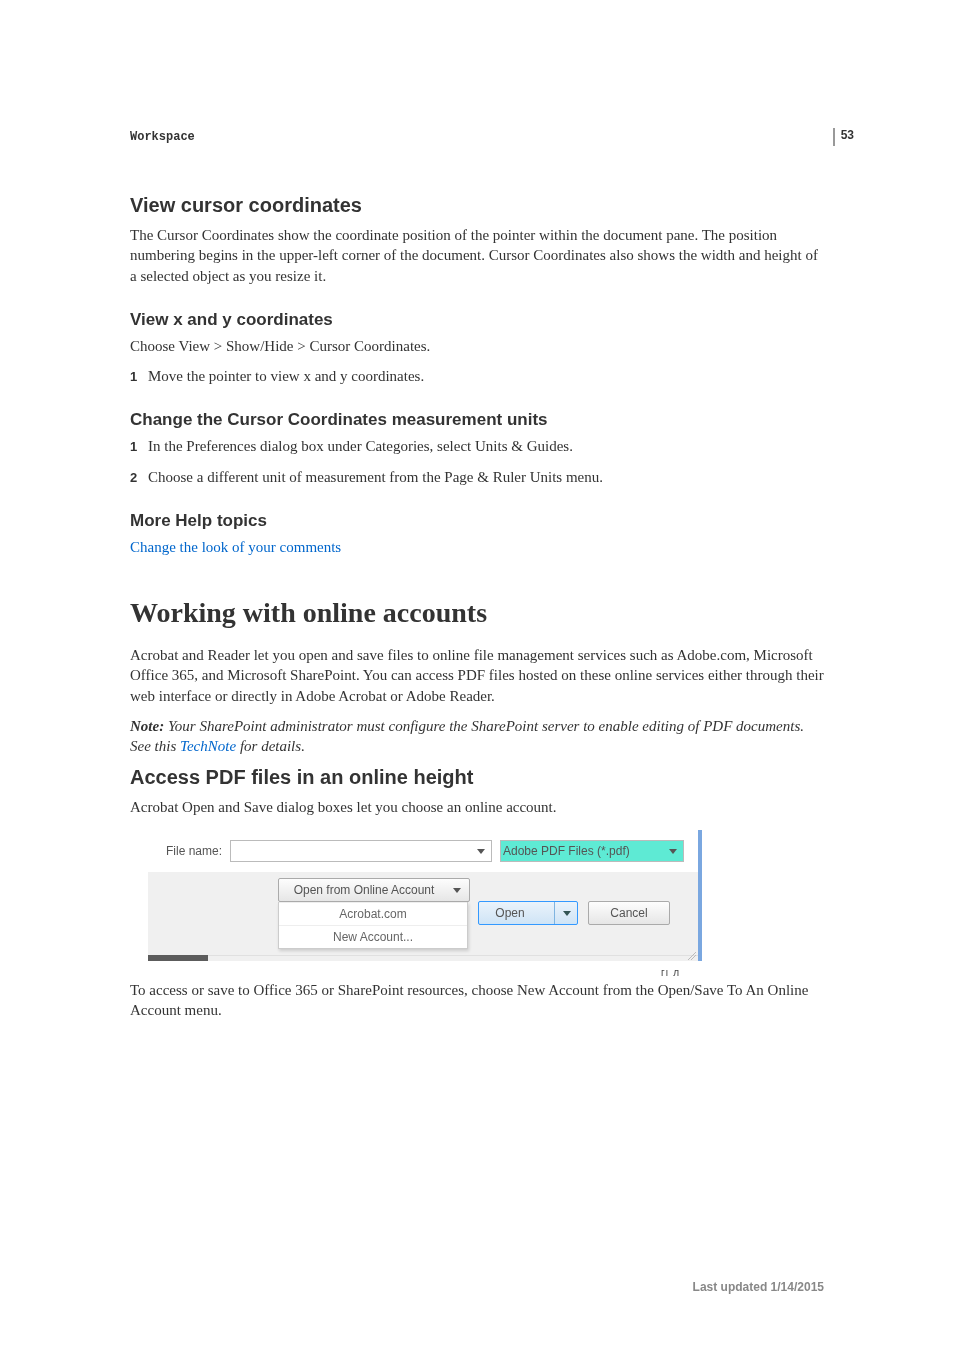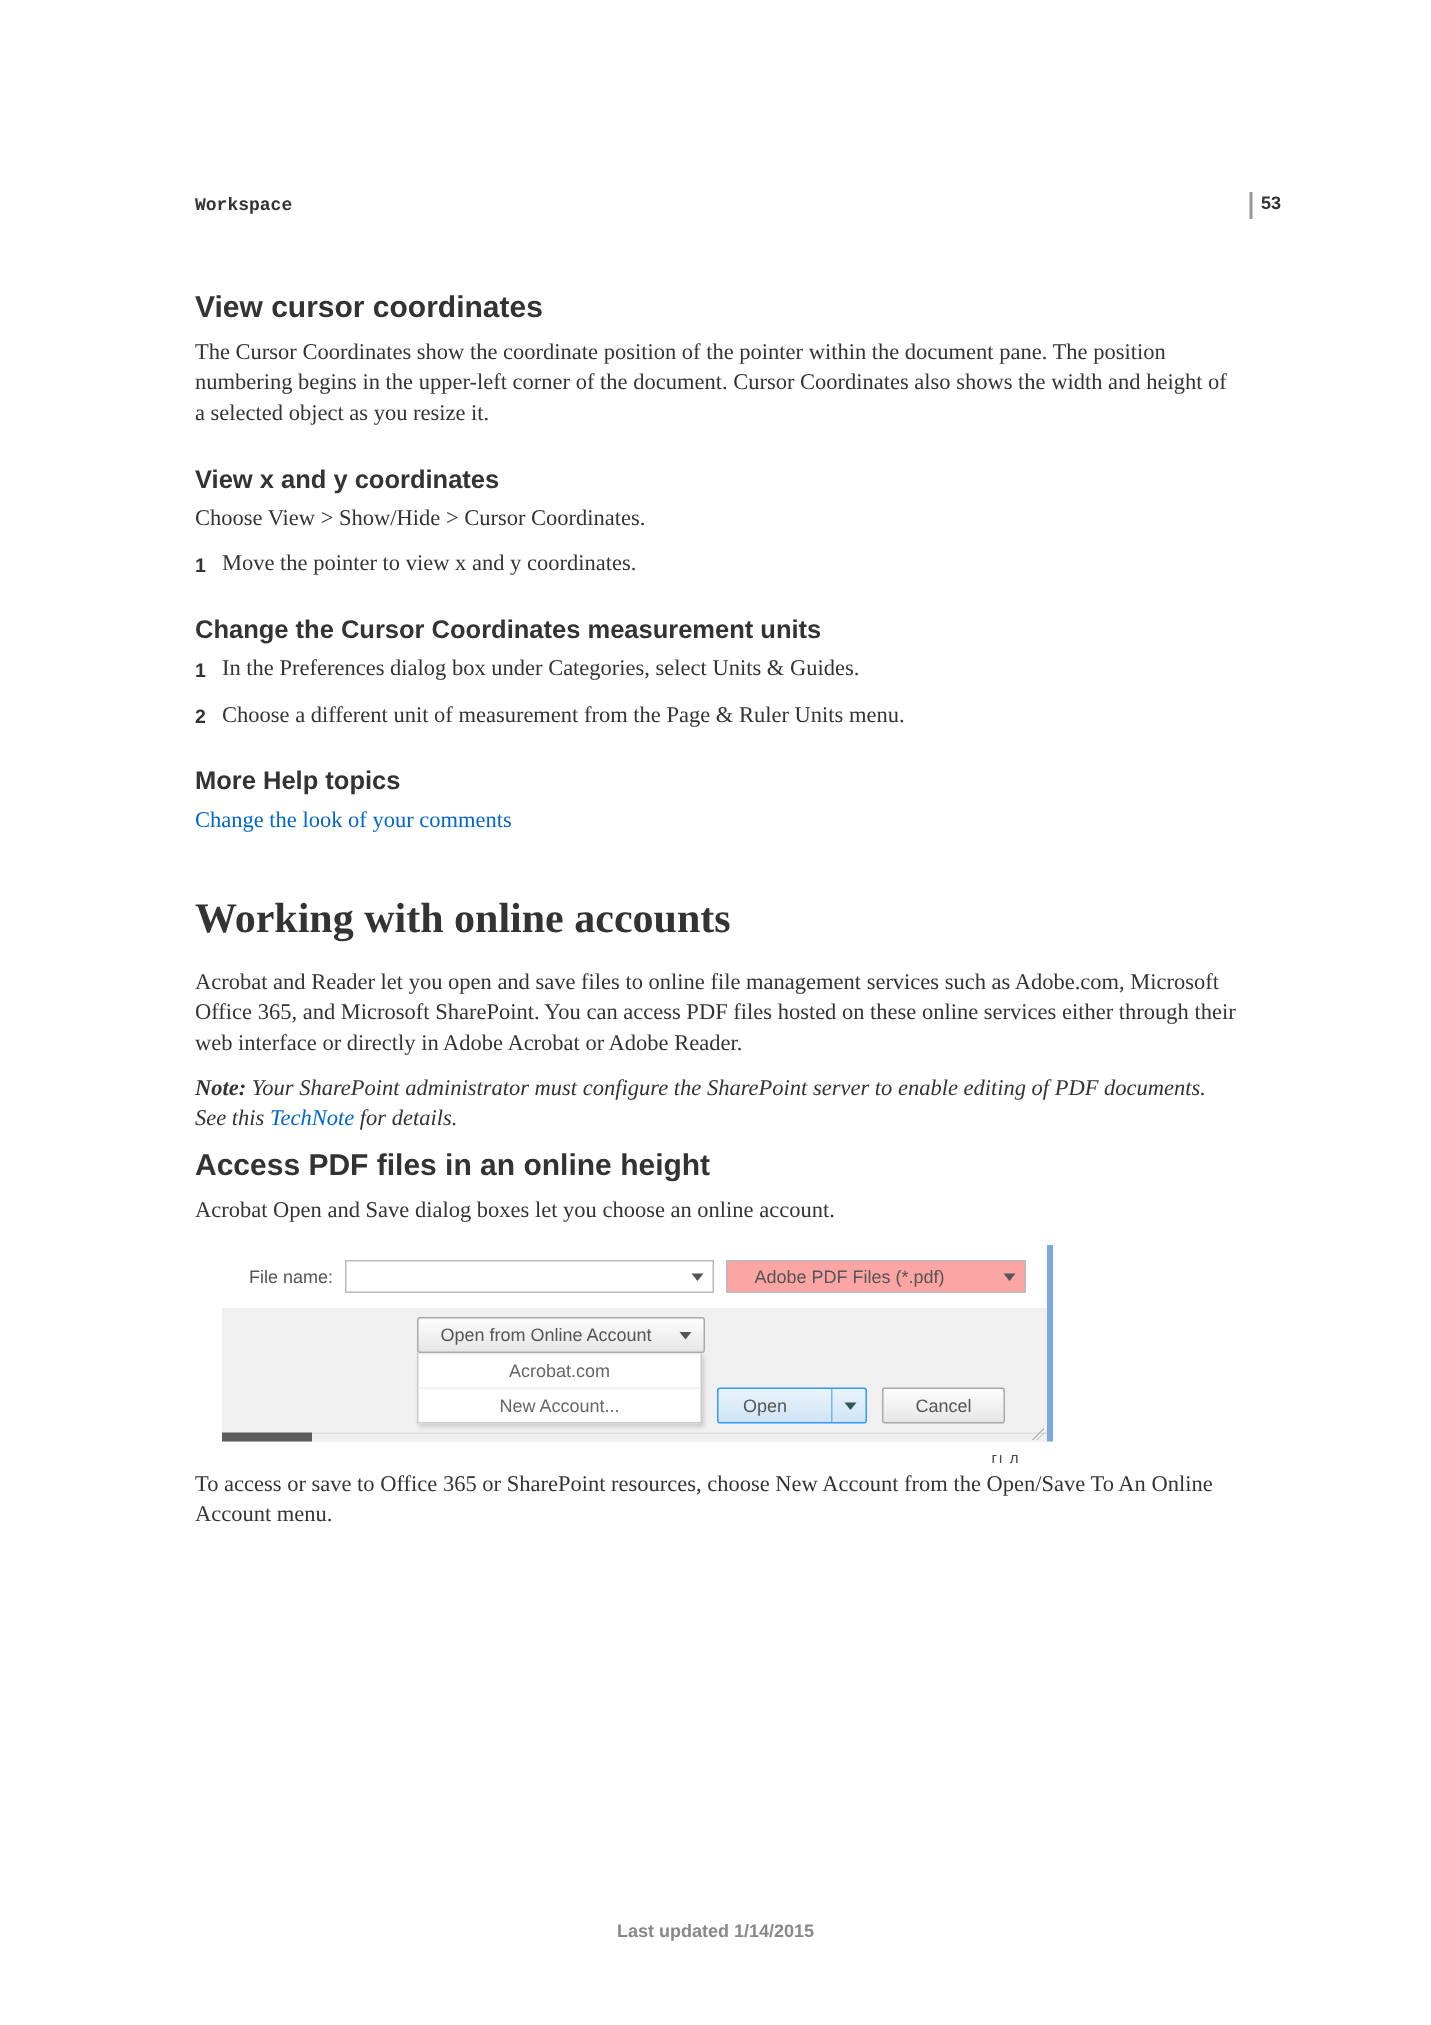--- a/index.html
+++ b/index.html
@@ -119,37 +119,37 @@
     position: absolute;
     right: 6px; top: 8px;
     border-left: 4px solid transparent;
     border-right: 4px solid transparent;
     border-top: 5px solid #555;
   }
   .filetype {
     width: 180px;
     height: 20px;
     border: 1px solid #bbb;
-    background: #fca5a5;
-    position: relative;
-    padding-left: 18px;
+    background: #5eead4;
+    position: relative;
+    padding-left: 2px;
     line-height: 20px;
     color: #555;
   }
   .filetype::after {
     content: "";
     position: absolute;
     right: 6px; top: 8px;
     border-left: 4px solid transparent;
     border-right: 4px solid transparent;
     border-top: 5px solid #555;
   }
   .dialog-row2 {
     display: flex;
-    align-items: flex-end;
+    align-items: center;
     padding: 6px 14px 6px 130px;
     gap: 10px;
     background: #f0f0f0;
   }
   .btn {
     height: 22px;
     border: 1px solid #aaa;
     background: linear-gradient(#fdfdfd,#e6e6e6);
     border-radius: 2px;
     text-align: center;
@@ -235,21 +235,21 @@
     font-size: 10px;
     color: #444;
     text-align: right;
     width: 550px;
     letter-spacing: 1px;
     margin-top: -2px;
     margin-bottom: 2px;
   }
 
   .footer {
-    text-align: center;
+    text-align: right;
     font-family: "Myriad Pro", Arial, Helvetica, sans-serif;
     font-size: 12px;
     font-weight: bold;
     color: #888;
     margin-top: 260px;
   }
 </style>
 </head>
 <body>
 

